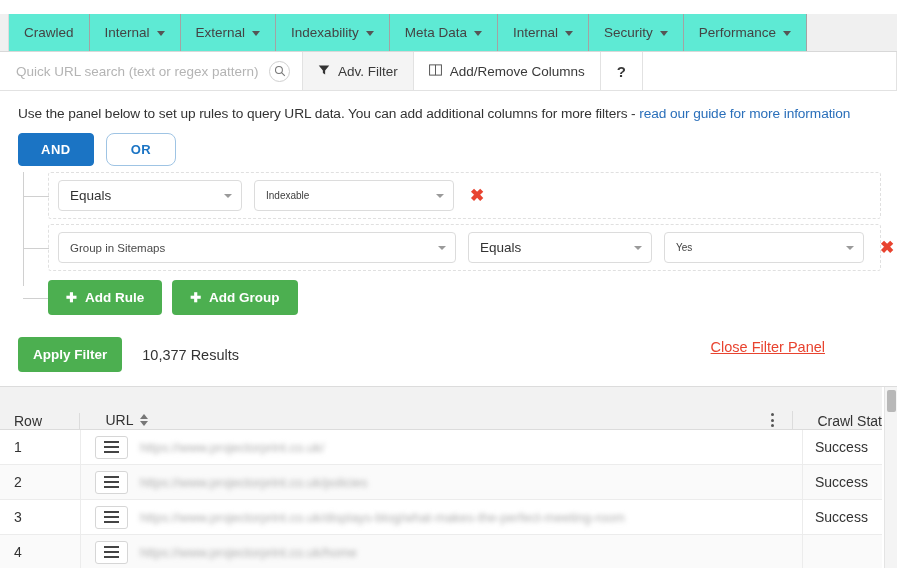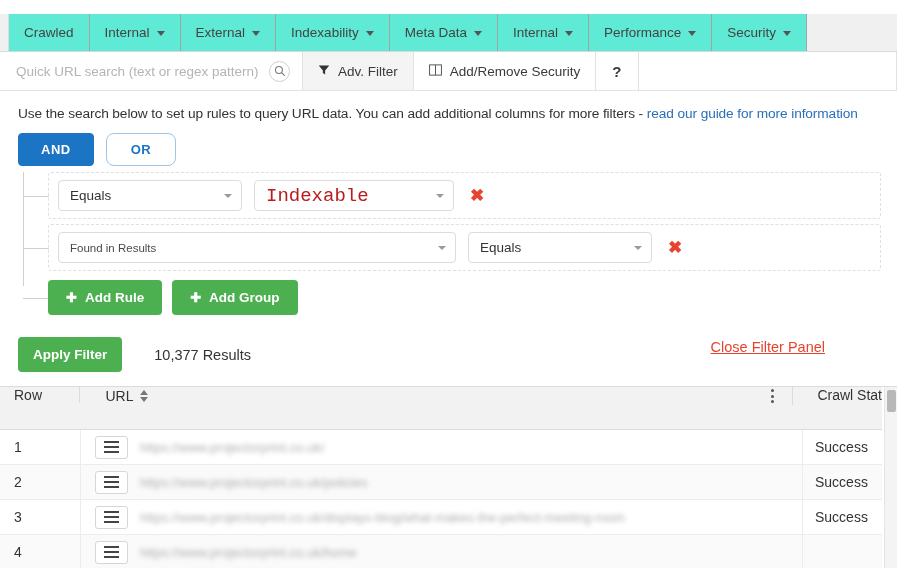--- a/index.html
+++ b/index.html
@@ -153,21 +153,21 @@
     height: 31px;
     display: flex; align-items: center;
     padding: 0 22px 0 11px;
     font-size: 11.5px;
     color: #4a4a4a;
     cursor: pointer;
     overflow: hidden; white-space: nowrap;
   }
   .sel.wide { flex: 0 0 398px; }
   .sel.mid  { flex: 0 0 184px; font-size: 13.5px; color: #333; }
-  .sel.val  { flex: 0 0 200px; font-size: 19px; color: #b91c1c; font-family: Liberation Mono, monospace; }
+  .sel.val  { flex: 0 0 200px; font-size: 10px; color: #404040; }
   .sel:after {
     content: "";
     position: absolute; right: 9px; top: 50%; margin-top: -2px;
     width: 0; height: 0;
     border-left: 4px solid transparent;
     border-right: 4px solid transparent;
     border-top: 4px solid #9a9a9a;
   }
   .del-x {
     color: #e8432f; font-size: 17px; font-weight: bold;
@@ -198,35 +198,35 @@
     display: flex; align-items: center;
     padding: 22px 0 14px 2px;
     position: relative;
   }
   .btn-apply {
     background: #4caf50; color: #fff; border: none; border-radius: 4px;
     font-size: 13.5px; font-weight: bold;
     padding: 10px 15px; cursor: pointer;
     font-family: "Liberation Sans", sans-serif;
   }
-  .results-count { font-size: 14.5px; color: #333; margin-left: 32px; }
+  .results-count { font-size: 14.5px; color: #333; margin-left: 20px; }
   .close-panel {
     position: absolute; right: 56px; top: 24px;
     color: #e8432f; font-size: 14.5px;
     text-decoration: underline; cursor: pointer;
   }
 
   
   .table-wrap {
     position: relative;
     border-top: 1px solid #dcdcdc;
     background: #fff;
   }
   .thead {
-    display: flex; align-items: flex-start;
+    display: flex; align-items: flex-end;
     height: 43px;
     background: #f2f2f2;
     border-bottom: 1px solid #dcdcdc;
     gap: 12px;
   }
   .th {
     display: flex; align-items: center;
     font-size: 14px; color: #333;
     padding: 0 14px;
     border-right: 1px solid #dcdcdc;
@@ -308,25 +308,25 @@
     </div>
     <div class="tab">
       <span>Meta Data</span>
       <span class="caret-down"></span>
     </div>
     <div class="tab">
       <span>Internal</span>
       <span class="caret-down"></span>
     </div>
     <div class="tab">
+      <span>Security</span>
+      <span class="caret-down"></span>
+    </div>
+    <div class="tab">
       <span>Performance</span>
-      <span class="caret-down"></span>
-    </div>
-    <div class="tab">
-      <span>Security</span>
       <span class="caret-down"></span>
     </div>
     <div class="tab tabbar-fill"></div>
   </div>
 
   <div class="toolbar">
     <div class="search-cell">
       <input class="search-input" type="text" placeholder="Quick URL search (text or regex pattern)" style="">
       <span class="search-circle">
         <svg width="12" height="12" viewBox="0 0 16 16">
@@ -345,35 +345,35 @@
       <span>Adv. Filter</span>
     </div>
 
     <div class="tool-btn">
       <span>
         <svg width="13" height="12" viewBox="0 0 16 14">
           <rect x="0.7" y="0.7" width="14.6" height="12.6" fill="none" stroke="#555" stroke-width="1.2"></rect>
           <line x1="8" y1="0.7" x2="8" y2="13.3" stroke="#555" stroke-width="1.2"></line>
         </svg>
       </span>
-      <span>Add/Remove Security</span>
+      <span>Add/Remove Columns</span>
     </div>
 
     <div class="tool-btn help">
       <span>?</span>
     </div>
 
     <div class="toolbar-spacer"></div>
 
   </div>
 
   <div class="panel">
 
     <div class="panel-desc">
-      <span>Use the search below to set up rules to query URL data. You can add additional columns for more filters - </span><a href="#">read our guide for more information</a>
+      <span>Use the panel below to set up rules to query URL data. You can add additional columns for more filters - </span><a href="#">read our guide for more information</a>
     </div>
 
     <div class="andor">
       <button class="btn-and">AND</button>
       <button class="btn-or">OR</button>
     </div>
 
     <div class="group">
 
       <div class="rule-row">
@@ -381,24 +381,27 @@
           <span>Equals</span>
         </div>
         <div class="sel val">
           <span>Indexable</span>
         </div>
         <span class="del-x">✖</span>
       </div>
 
       <div class="rule-row">
         <div class="sel wide">
-          <span>Found in Results</span>
+          <span>Group in Sitemaps</span>
         </div>
         <div class="sel mid">
           <span>Equals</span>
+        </div>
+        <div class="sel val">
+          <span>Yes</span>
         </div>
         <span class="del-x">✖</span>
       </div>
 
       <div class="addrow">
         <button class="btn-green">
           <span class="plus">✚</span>
           <span>Add Rule</span>
         </button>
         <button class="btn-green">

